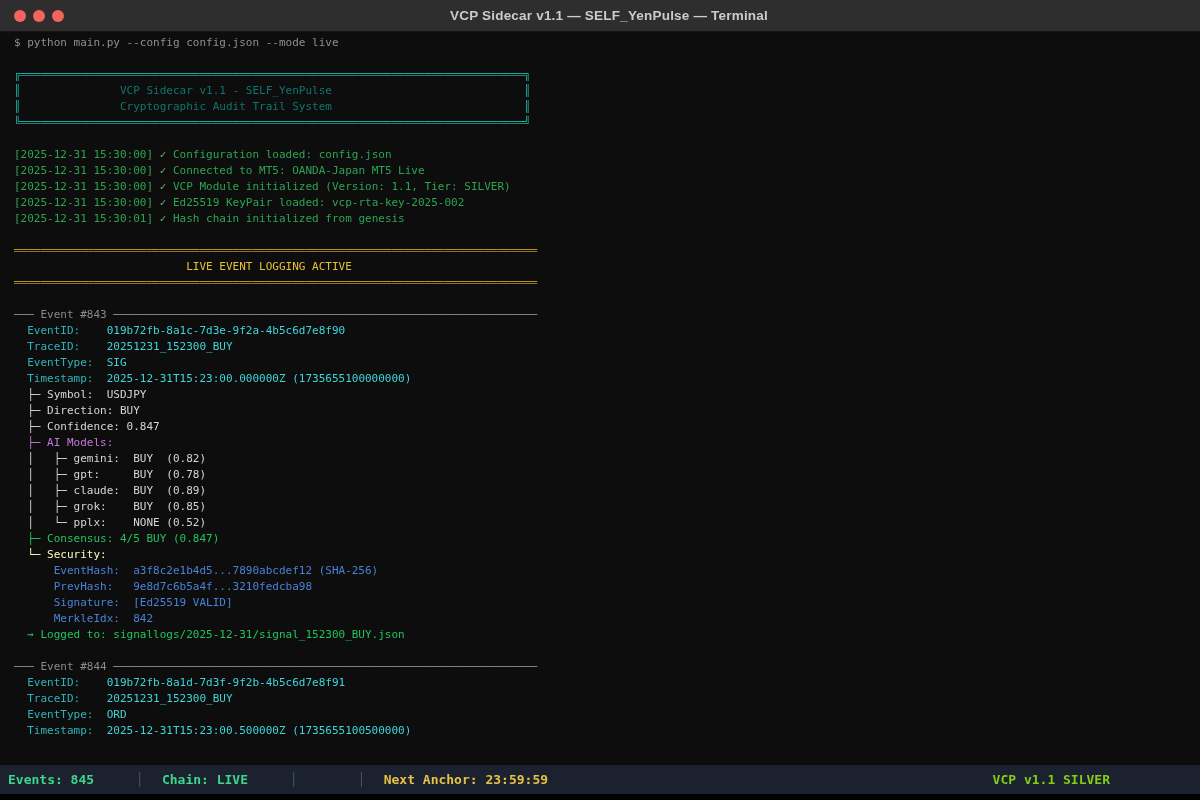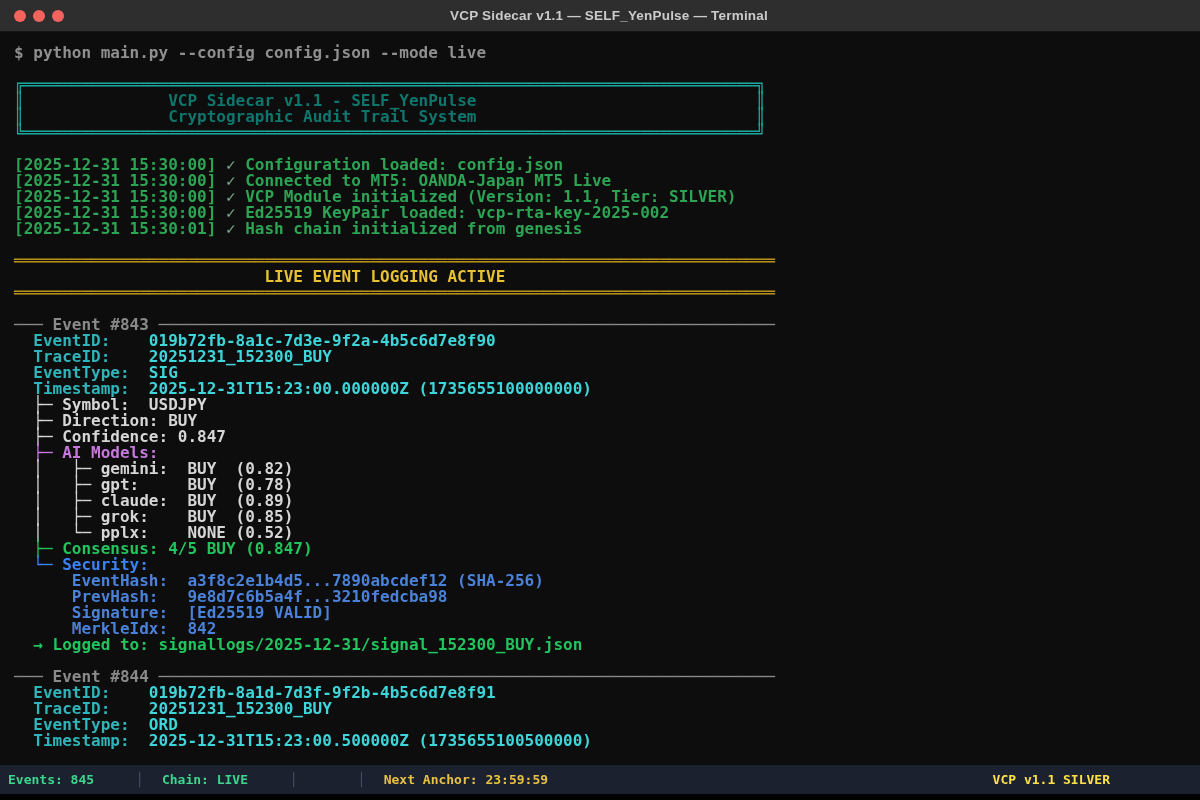--- a/index.html
+++ b/index.html
@@ -26,56 +26,55 @@
   .title {
     flex: 1; text-align: center;
     font-family: "Liberation Sans", sans-serif;
     font-size: 13.5px; font-weight: bold; letter-spacing: .2px;
     color: #cbcbcb;
     padding-left: 18px;
   }
   
   .term {
     flex: 1 1 auto;
-    padding: 13px 0 0 14px;
-    font-size: 16px; line-height: 16px;
+    padding: 3px 0 0 14px;
+    font-size: 11px; line-height: 16px;
     white-space: pre;
     overflow: hidden;
     font-variant-ligatures: none;
-    font-weight: bold;
   }
   .tline { height: 16px; }
   .c-gray    { color: #8f8f8f; }
   .c-hdr     { color: #8a8a8a; }
   .c-teal    { color: #1ca89c; }
   .c-cyanB   { color: #0f766e; }
   .c-green   { color: #2da454; }
   .c-check   { color: #74a983; }
   .c-goldDim { color: #b8941e; }
   .c-gold    { color: #e8c232; }
   .c-cyanL   { color: #2fb4b9; }
   .c-cyanV   { color: #3ed6da; }
   .c-white   { color: #d6d6d6; }
   .c-magenta { color: #c678dd; }
   .c-lime    { color: #21c45d; text-align: right; }
-  .c-gold2   { color: #3b82f6; }
+  .c-gold2   { color: #fef9c3; }
   .c-blue    { color: #4a82d9; }
   
   .statusbar {
     flex: 0 0 29px;
     background: #1c2130;
     display: flex; align-items: center;
     padding-left: 8px;
     font-size: 13px; font-weight: bold;
     white-space: pre;
   }
   .s-green  { color: #3dd68c; }
   .s-cyan   { color: #41c9c9; }
   .s-yellow { color: #e6c143; }
-  .s-blue   { color: #fde047; }
+  .s-blue   { color: #84cc16; }
   .s-sep    { color: #4a5066; font-weight: normal; margin: 0 18px 0 42px; }
   .s-right  { margin-left: auto; margin-right: 90px; }
   .bottomgap { flex: 0 0 6px; background: #020202; }
 </style>
 </head>
 <body>
 
 <div class="window">
 
   <div class="titlebar">

